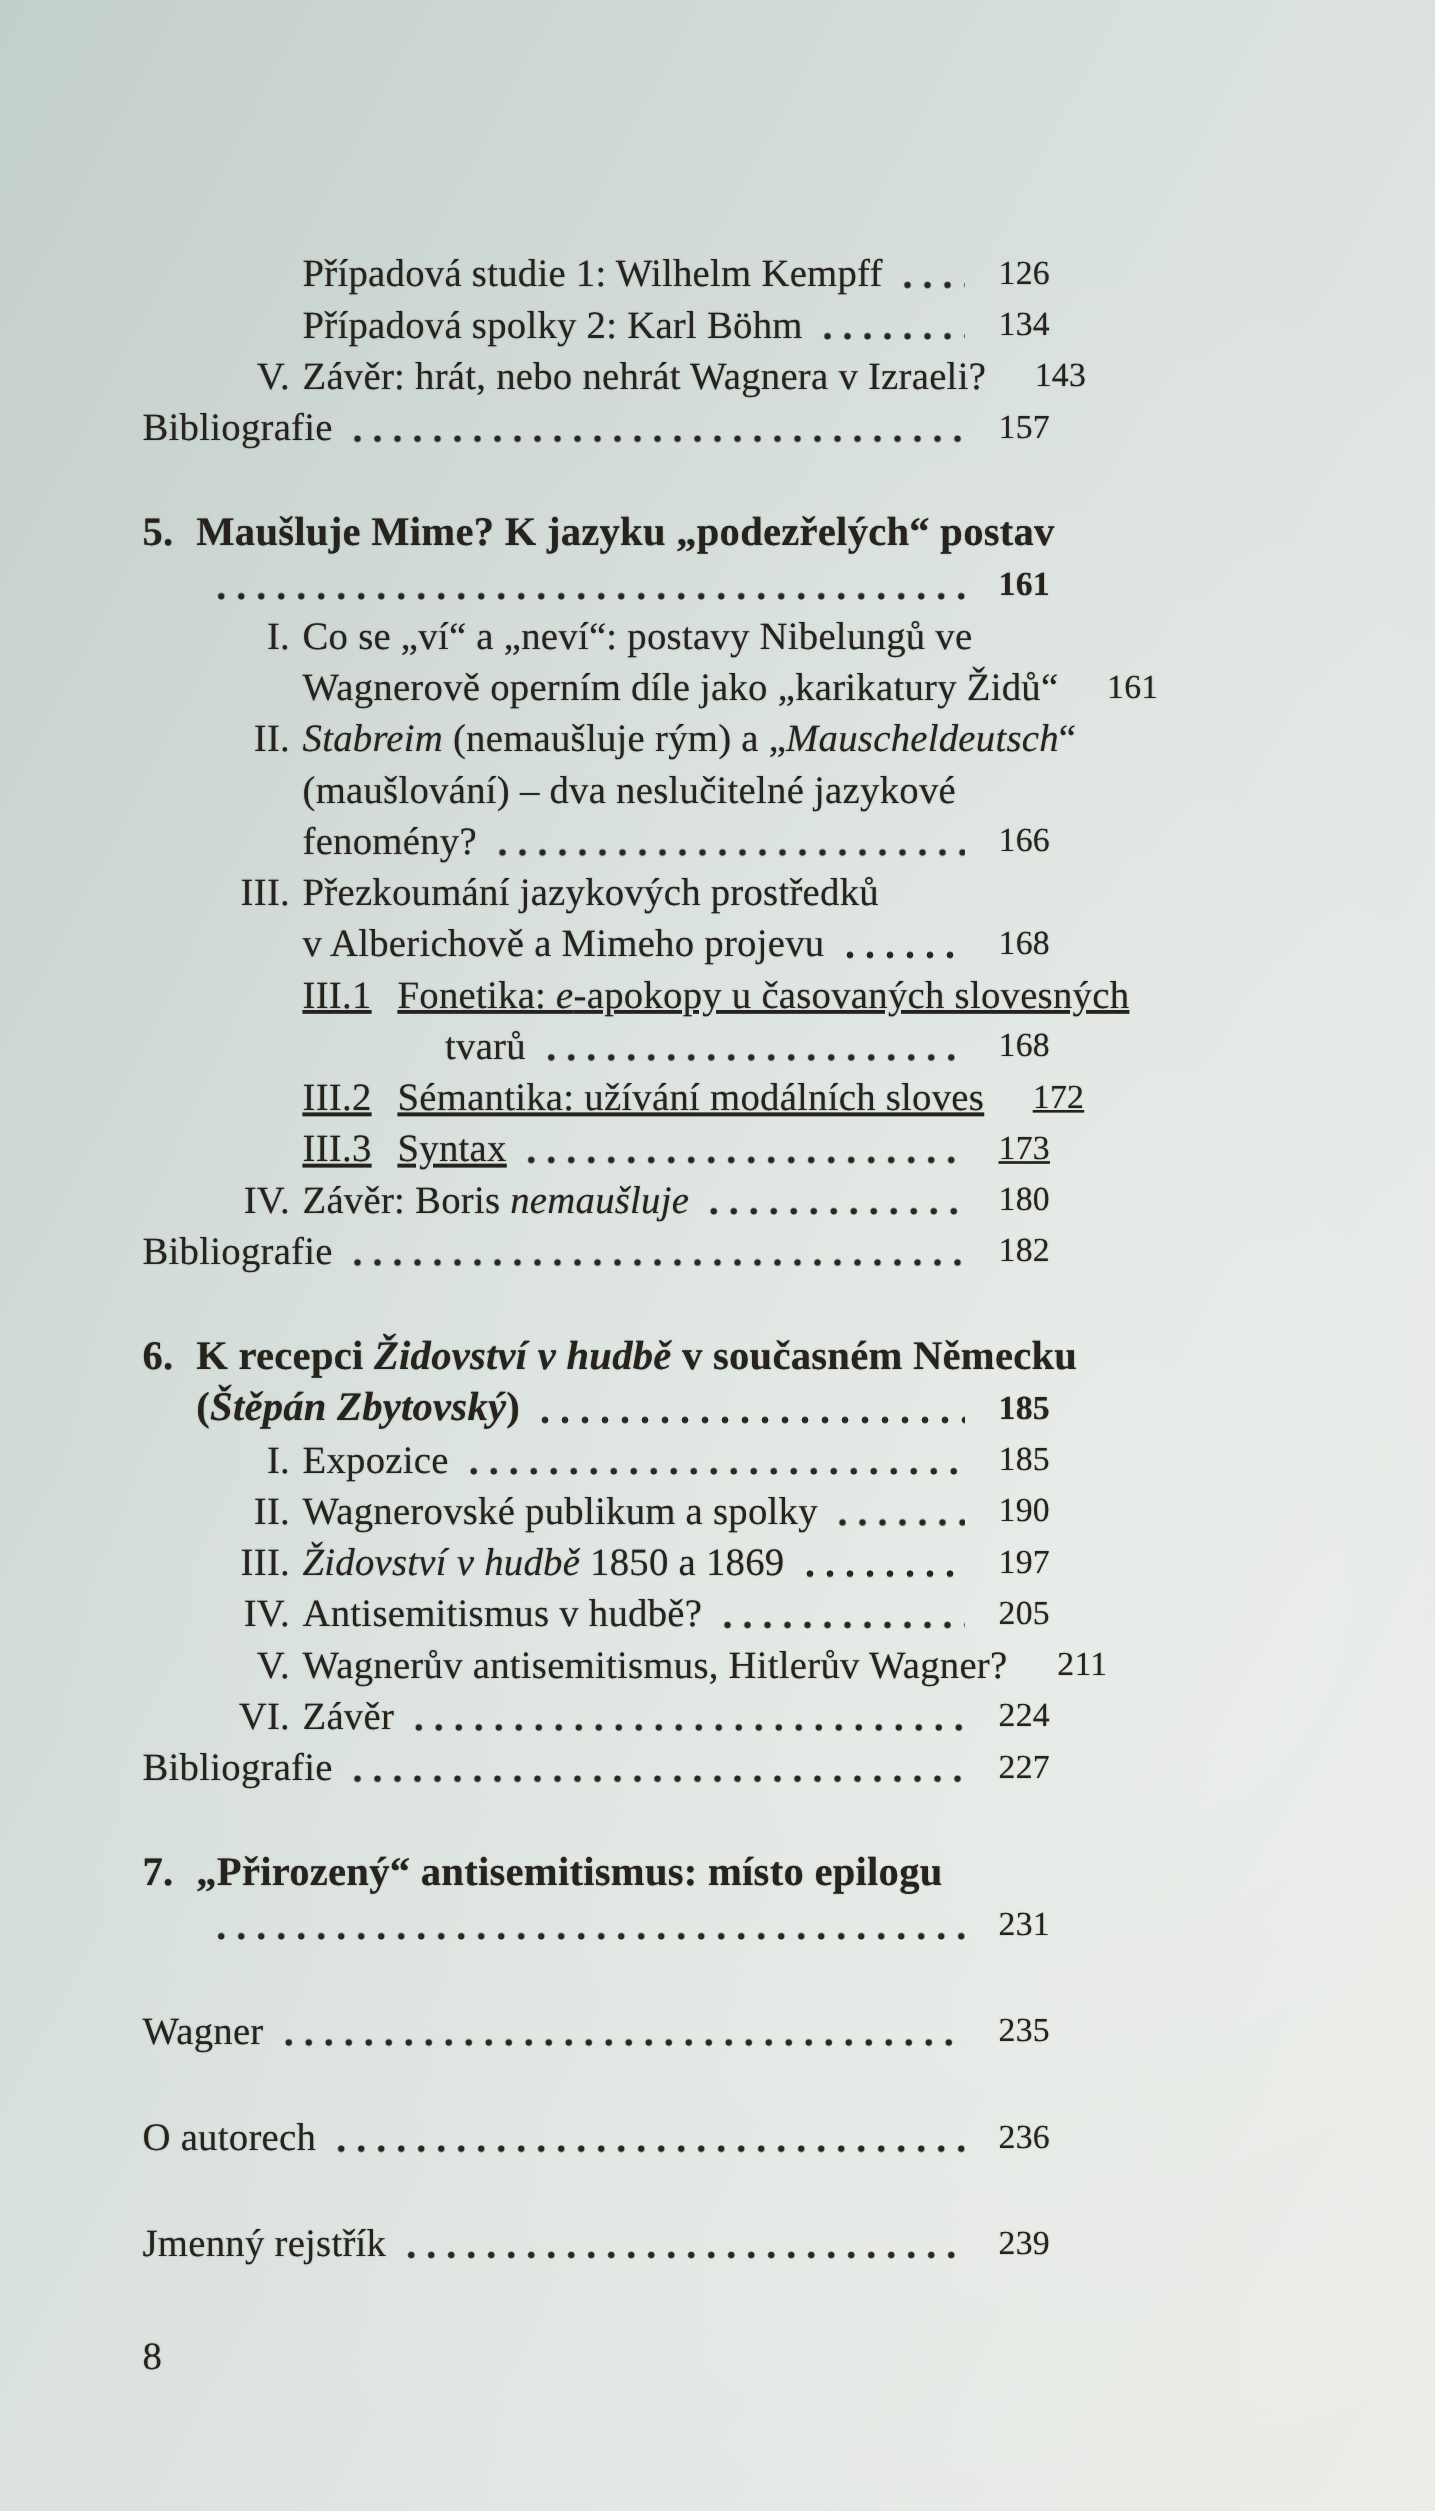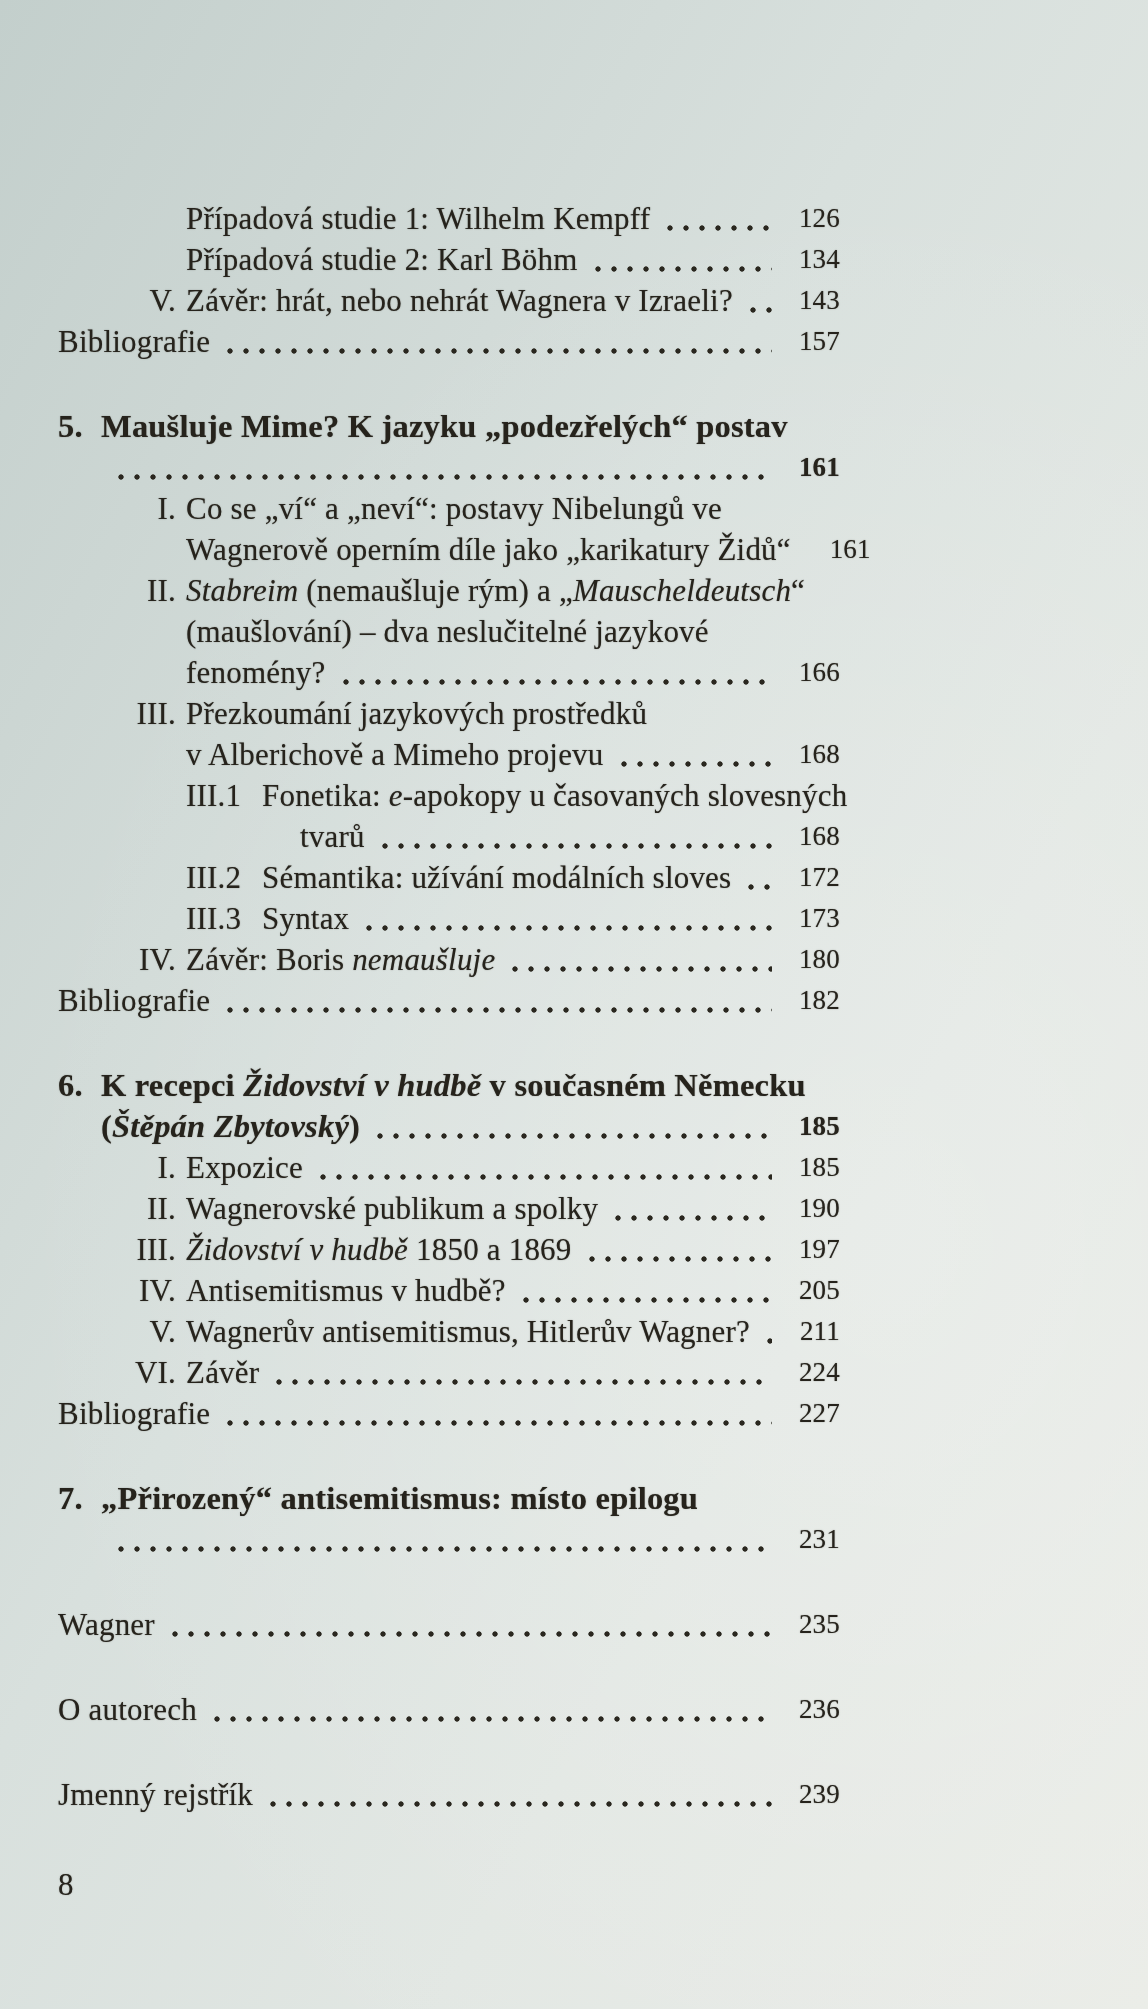--- a/index.html
+++ b/index.html
@@ -13,21 +13,21 @@
     font-family: "Liberation Serif", "DejaVu Serif", serif;
     color: #26231c;
     background:
       radial-gradient(130% 90% at 78% 62%, rgba(255,255,255,0.22) 0%, rgba(255,255,255,0) 60%),
       linear-gradient(118deg, #c3cfcc 0%, #ccd6d3 18%, #d8e0dd 42%, #e2e7e3 68%, #eaece7 100%);
   }
   .page {
     box-sizing: border-box;
     width: 916px;
     height: 2009px;
-    padding: 198px 76px 0 58px;
+    padding: 198px 76px 0 114px;
     text-shadow: 0 0 1.2px rgba(40, 37, 29, 0.5);
   }
   .row {
     display: flex;
     align-items: flex-start;
     height: 41px;
     font-size: 31px;
     line-height: 41px;
     letter-spacing: 0.2px;
     white-space: nowrap;
@@ -36,21 +36,21 @@
     font-weight: bold;
     font-size: 32.5px;
   }
   .row.gap { margin-top: 44px; }
 
   .label { flex: none; display: inline-block; }
   .lvl-roman .label   { width: 118px; text-align: right; margin-right: 10px; }
   .lvl-roman-cont     { padding-left: 128px; }
   .lvl-chapter .label { width: 43px; text-align: left; }
   .lvl-chapter-cont   { padding-left: 43px; }
-  .lvl-sub            { padding-left: 128px; }
+  .lvl-sub            { padding-left: 128px; text-decoration: underline; }
   .lvl-sub .label     { width: 76px; text-align: left; }
   .lvl-sub-cont       { padding-left: 242px; }
 
   .text { flex: none; white-space: pre; }
   .text .it { font-style: italic; }
 
   .leader {
     flex: 1 1 auto;
     align-self: stretch;
     margin: 0 6px 8px 12px;
@@ -75,21 +75,21 @@
 <body>
 
 <div class="page">
   <div>
       <div class="row lvl-roman-cont">
         <span class="text"><span>Případová studie 1: Wilhelm Kempff</span></span>
         <span class="leader"></span>
         <span class="page-num">126</span>
       </div>
       <div class="row lvl-roman-cont">
-        <span class="text"><span>Případová studie 2: Karl Böhm</span></span>
+        <span class="text"><span>Případová spolky 2: Karl Böhm</span></span>
         <span class="leader"></span>
         <span class="page-num">134</span>
       </div>
       <div class="row lvl-roman">
         <span class="label">V.</span>
         <span class="text"><span>Závěr: hrát, nebo nehrát Wagnera v Izraeli?</span></span>
         <span class="leader"></span>
         <span class="page-num">143</span>
       </div>
       <div class="row lvl-top">

